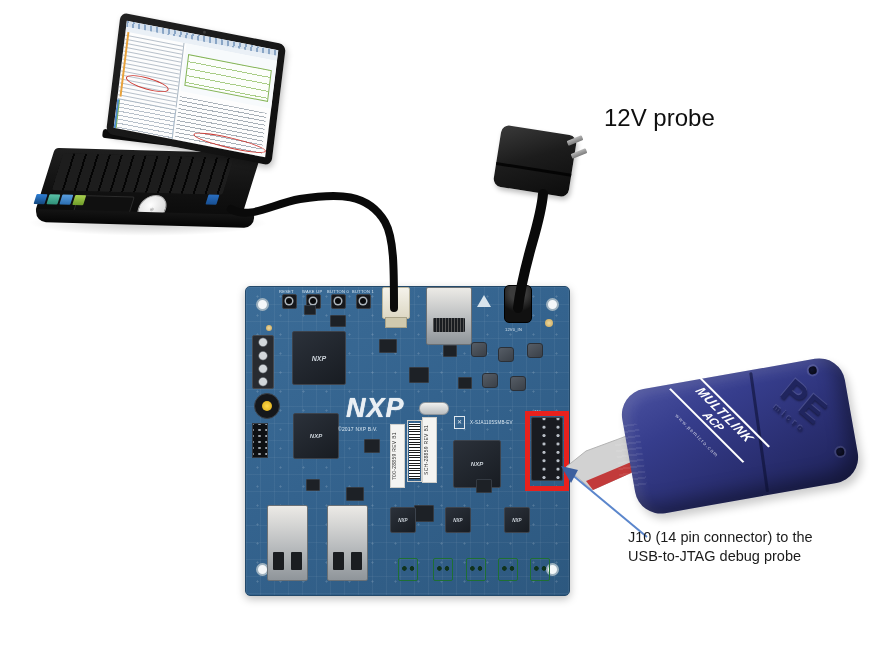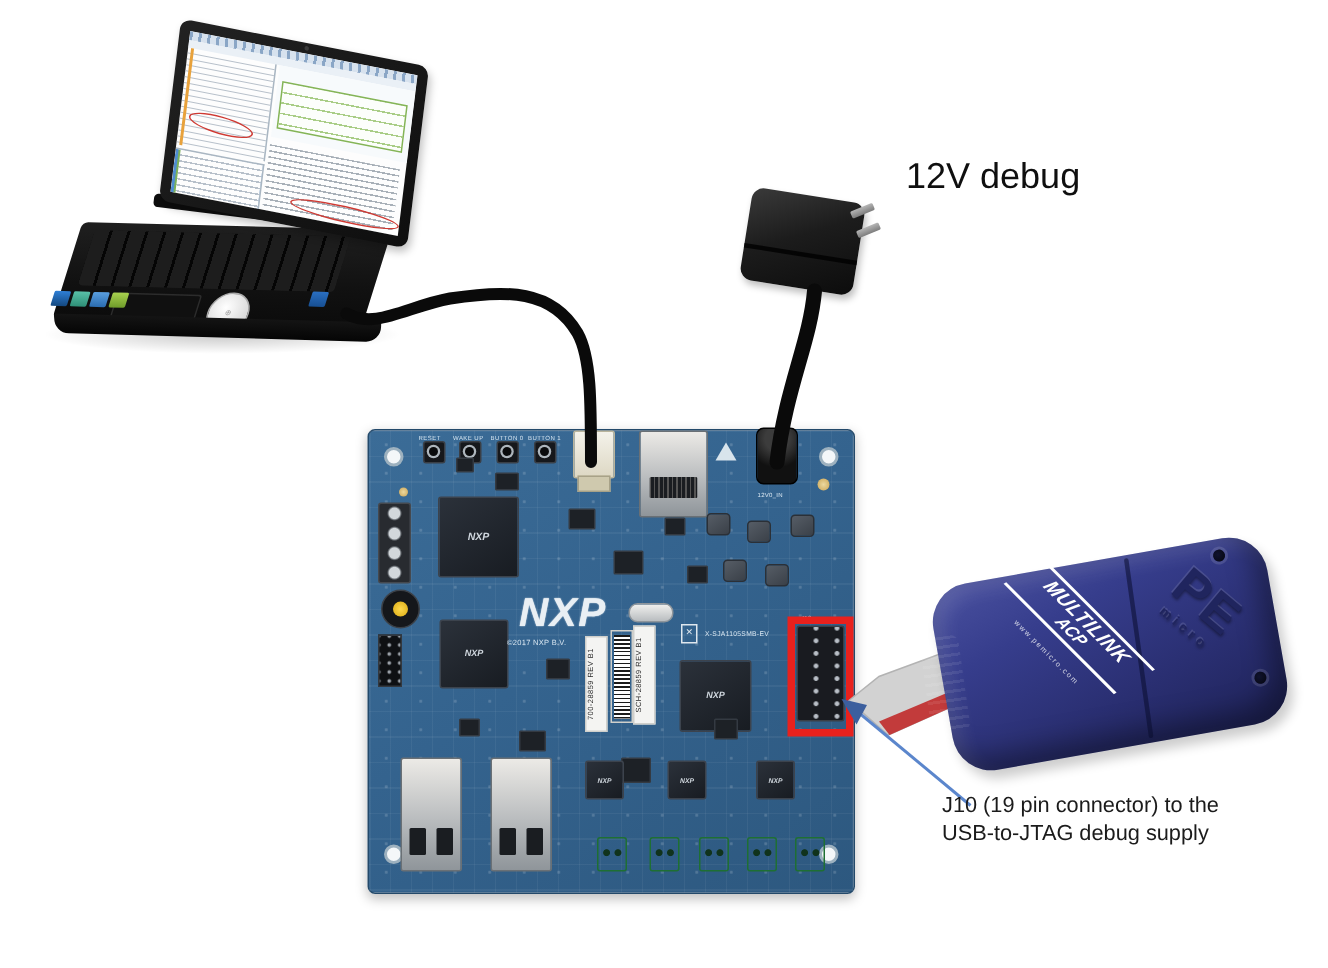--- a/index.html
+++ b/index.html
@@ -141,21 +141,21 @@
       <div class="abs red-ellipse" style="left:52%;top:88%;width:72px;height:9px;transform:rotate(2deg);"></div>
     </div>
   </div>
 
   <div class="abs psu-body">
     <div class="abs psu-seam"></div>
   </div>
   <div class="abs psu-prong" style="left:567px;top:138px;transform:rotate(-22deg);"></div>
   <div class="abs psu-prong" style="left:571px;top:151px;transform:rotate(-22deg);"></div>
 
-  <div class="abs supply-label">12V debug</div>
+  <div class="abs supply-label">12V probe</div>
 
   <div class="abs board">
     <div class="abs board-silk"></div>
     <div class="abs board-vias"></div>
 
     <div class="abs hole" style="left:10px;top:11px;"></div>
     <div class="abs hole" style="left:300px;top:11px;"></div>
     <div class="abs hole" style="left:10px;top:276px;"></div>
     <div class="abs hole" style="left:300px;top:276px;"></div>
     <div class="abs goldpad" style="left:299px;top:32px;"></div>
@@ -273,17 +273,17 @@
       <span class="l1">MULTILINK</span>
       <span class="l2">ACP</span>
     </div>
     <div class="abs pe-logo">
       <span class="p1">PE</span>
       <span class="p2">micro</span>
     </div>
   </div>
 
   <div class="abs caption">
-    <div>J10 (19 pin connector) to the</div>
-    <div>USB-to-JTAG debug supply</div>
+    <div>J10 (14 pin connector) to the</div>
+    <div>USB-to-JTAG debug probe</div>
   </div>
 
 </div>
 
 </body></html>

